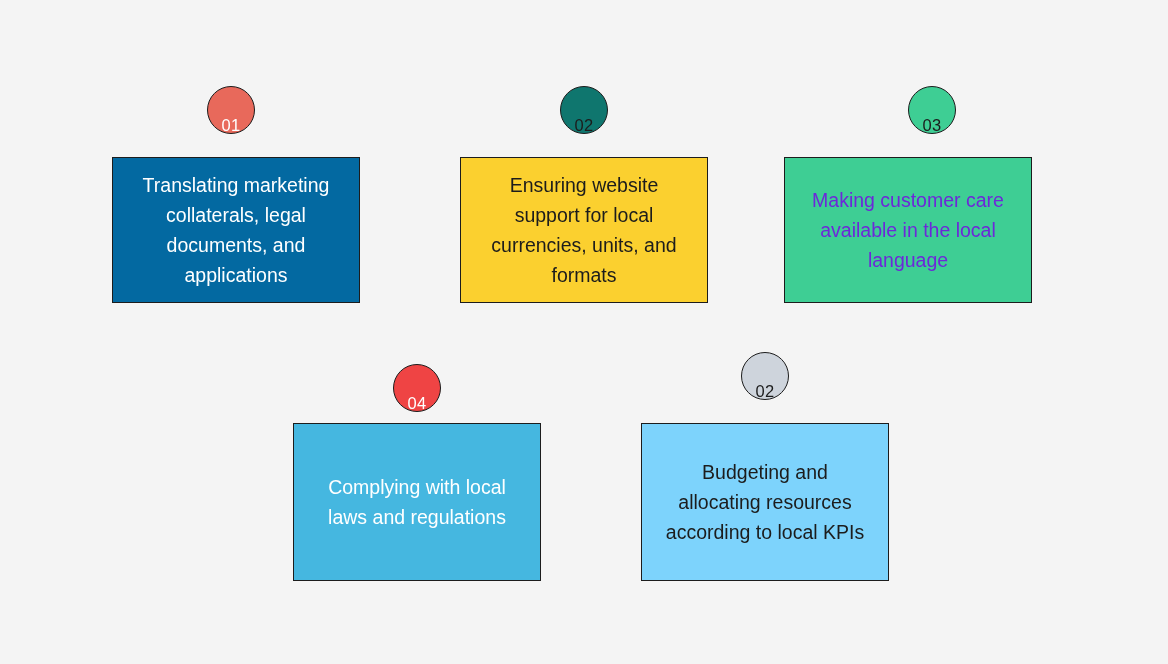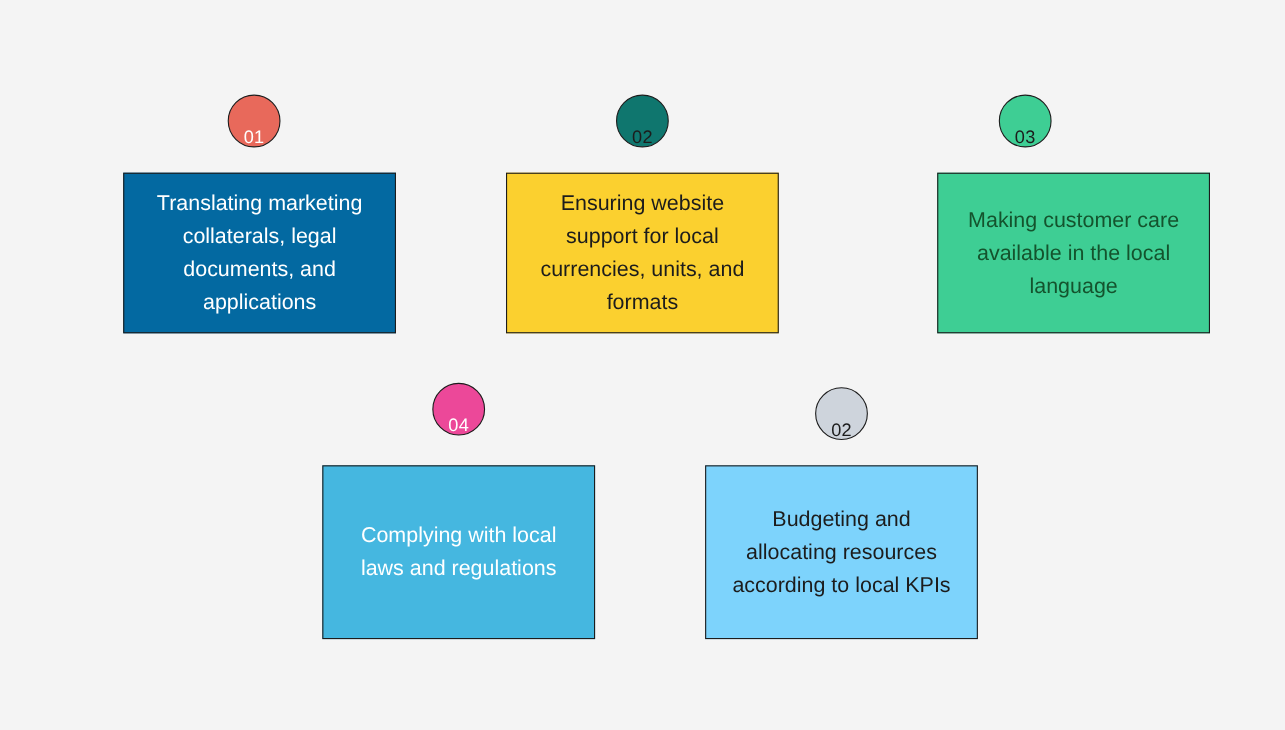--- a/index.html
+++ b/index.html
@@ -57,23 +57,23 @@
   }
 
   
   .badge-1 { left: 207px;  top: 86px;  background: #e8695b; color: #ffffff; }
   .card-1  { left: 112px;  top: 157px; width: 248px; height: 146px; background: #0369a1; color: #ffffff; }
   
   .badge-2 { left: 560px;  top: 86px;  background: #0f766e; color: #1c1c1c; }
   .card-2  { left: 460px;  top: 157px; width: 248px; height: 146px; background: #fbd02f; color: #1c1c1c; }
   
   .badge-3 { left: 908px;  top: 86px;  background: #3ece94; color: #1c1c1c; }
-  .card-3  { left: 852px;  top: 157px; width: 248px; height: 146px; background: #3ece94; color: #14532d; }
+  .card-3  { left: 784px;  top: 157px; width: 248px; height: 146px; background: #3ece94; color: #6d28d9; }
   
-  .badge-4 { left: 393px;  top: 348px; background: #ec4899; color: #ffffff; }
+  .badge-4 { left: 393px;  top: 364px; background: #ef4444; color: #ffffff; }
   .card-4  { left: 293px;  top: 423px; width: 248px; height: 158px; background: #45b7e0; color: #ffffff; padding-left: 18px; }
   
   .badge-5 { left: 741px;  top: 352px; background: #ced4dc; color: #1c1c1c; }
   .card-5  { left: 641px;  top: 423px; width: 248px; height: 158px; background: #7dd3fc; color: #1c1c1c; }
 </style>
 </head>
 <body>
 
 <div id="canvas">
 

